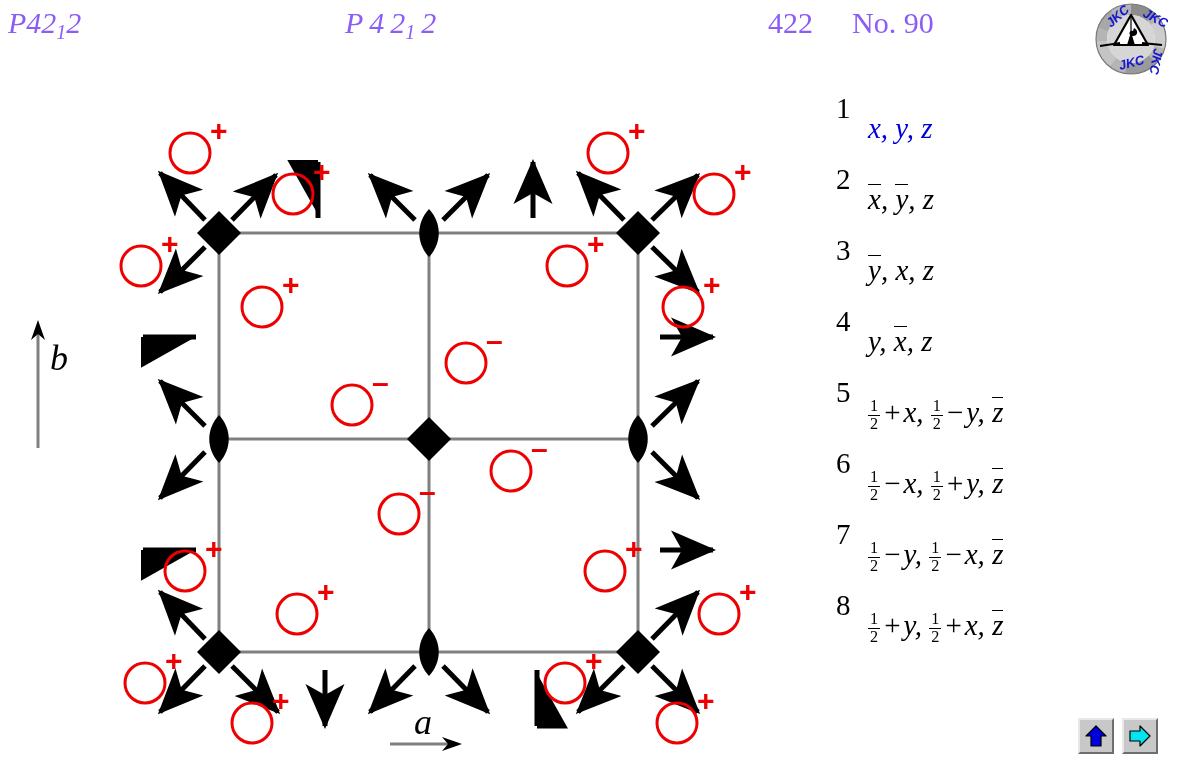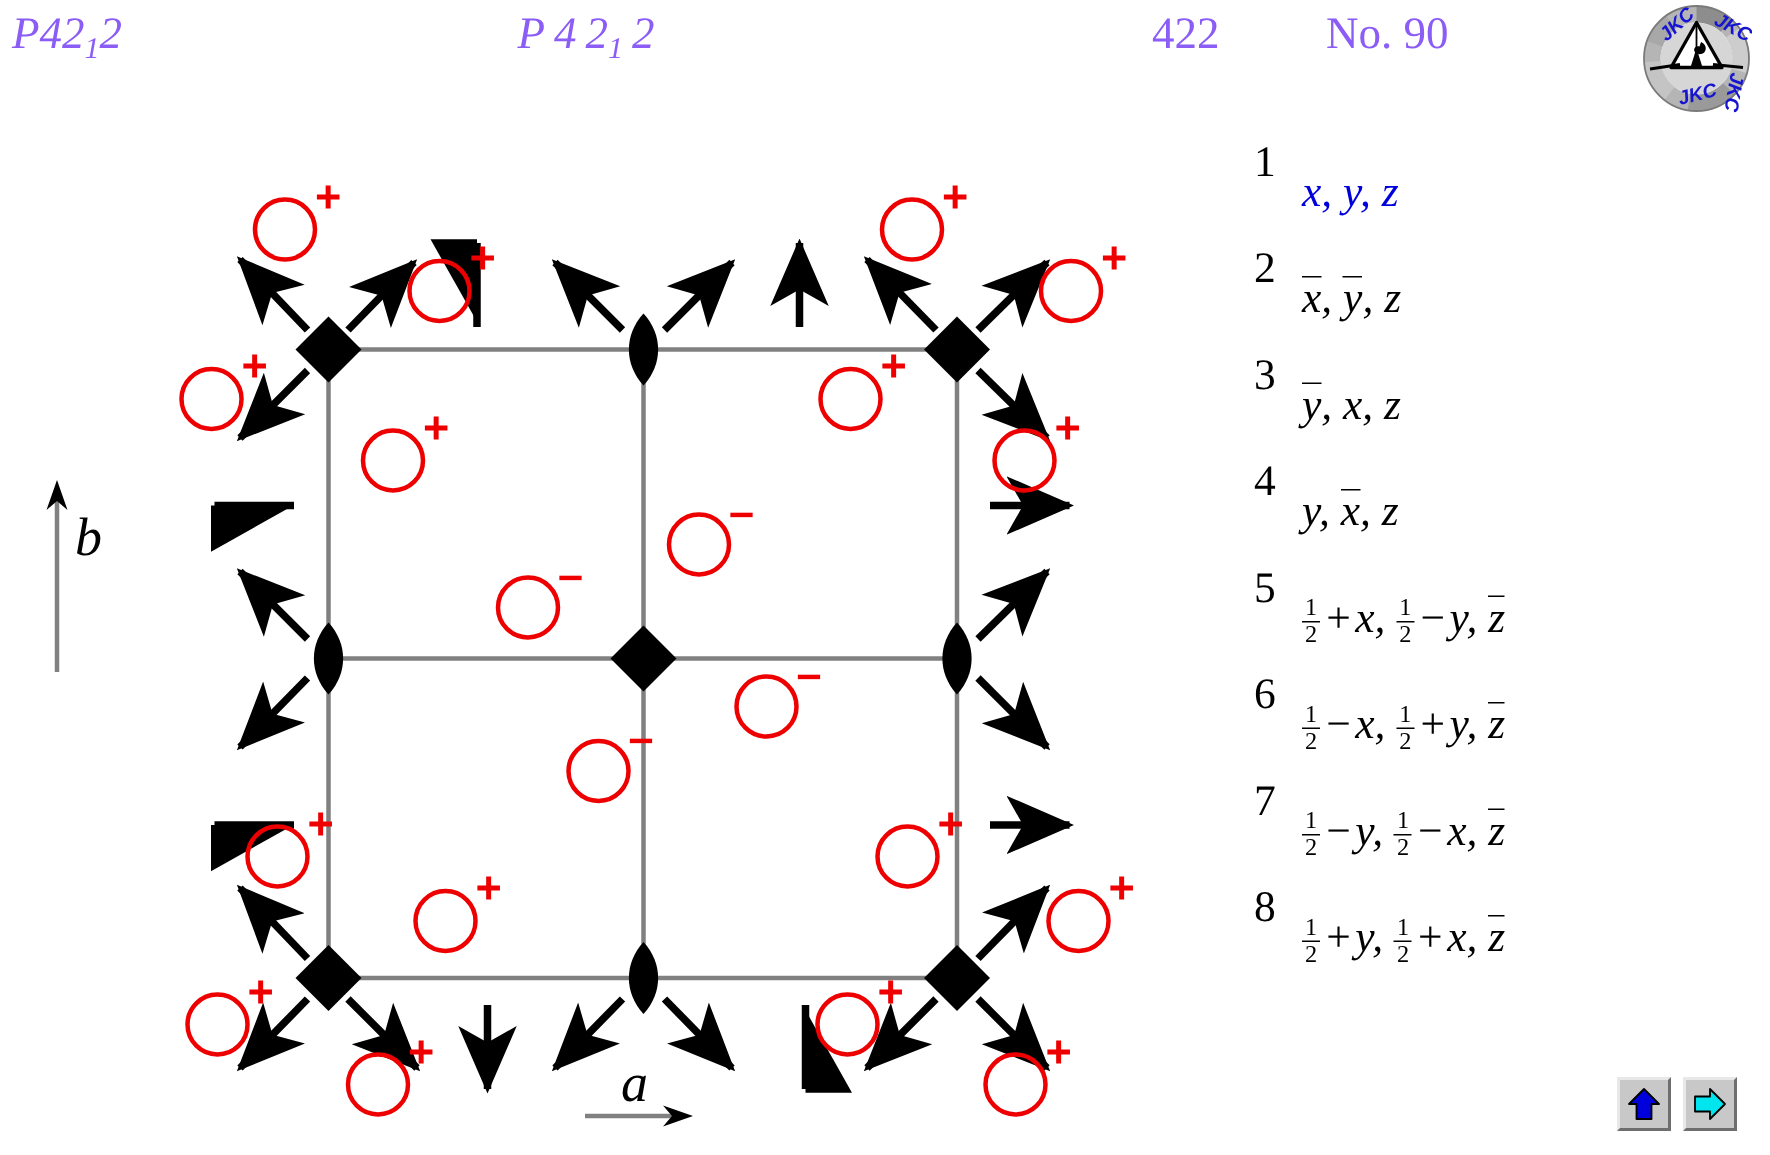--- a/index.html
+++ b/index.html
@@ -25,21 +25,21 @@
     position: absolute;
     color: #8b5cf6;
     font-family: "Liberation Serif", serif;
     font-size: 30px;
     white-space: nowrap;
     line-height: 1;
   }
   #hm-short { left: 8px;  top: 8px; font-style: italic; }
   #hm-full  { left: 330px; top: 8px; font-style: italic; margin-left: 15px; }
   #point-group { left: 752px; top: 8px; font-style: normal; margin-left: 16px; }
-  #number-label { left: 884px; top: 8px; font-style: normal; font-family: Liberation Serif, serif; }
+  #number-label { left: 852px; top: 8px; font-style: normal; font-family: Liberation Serif, serif; }
   .sub { font-size: 20px; vertical-align: -0.32em; font-style: italic; }
   .spc { display: inline-block; width: 6px; }
 
   
   #logo {
     position: absolute;
     left: 1094px; top: 2px;
     width: 74px; height: 74px;
   }
 

